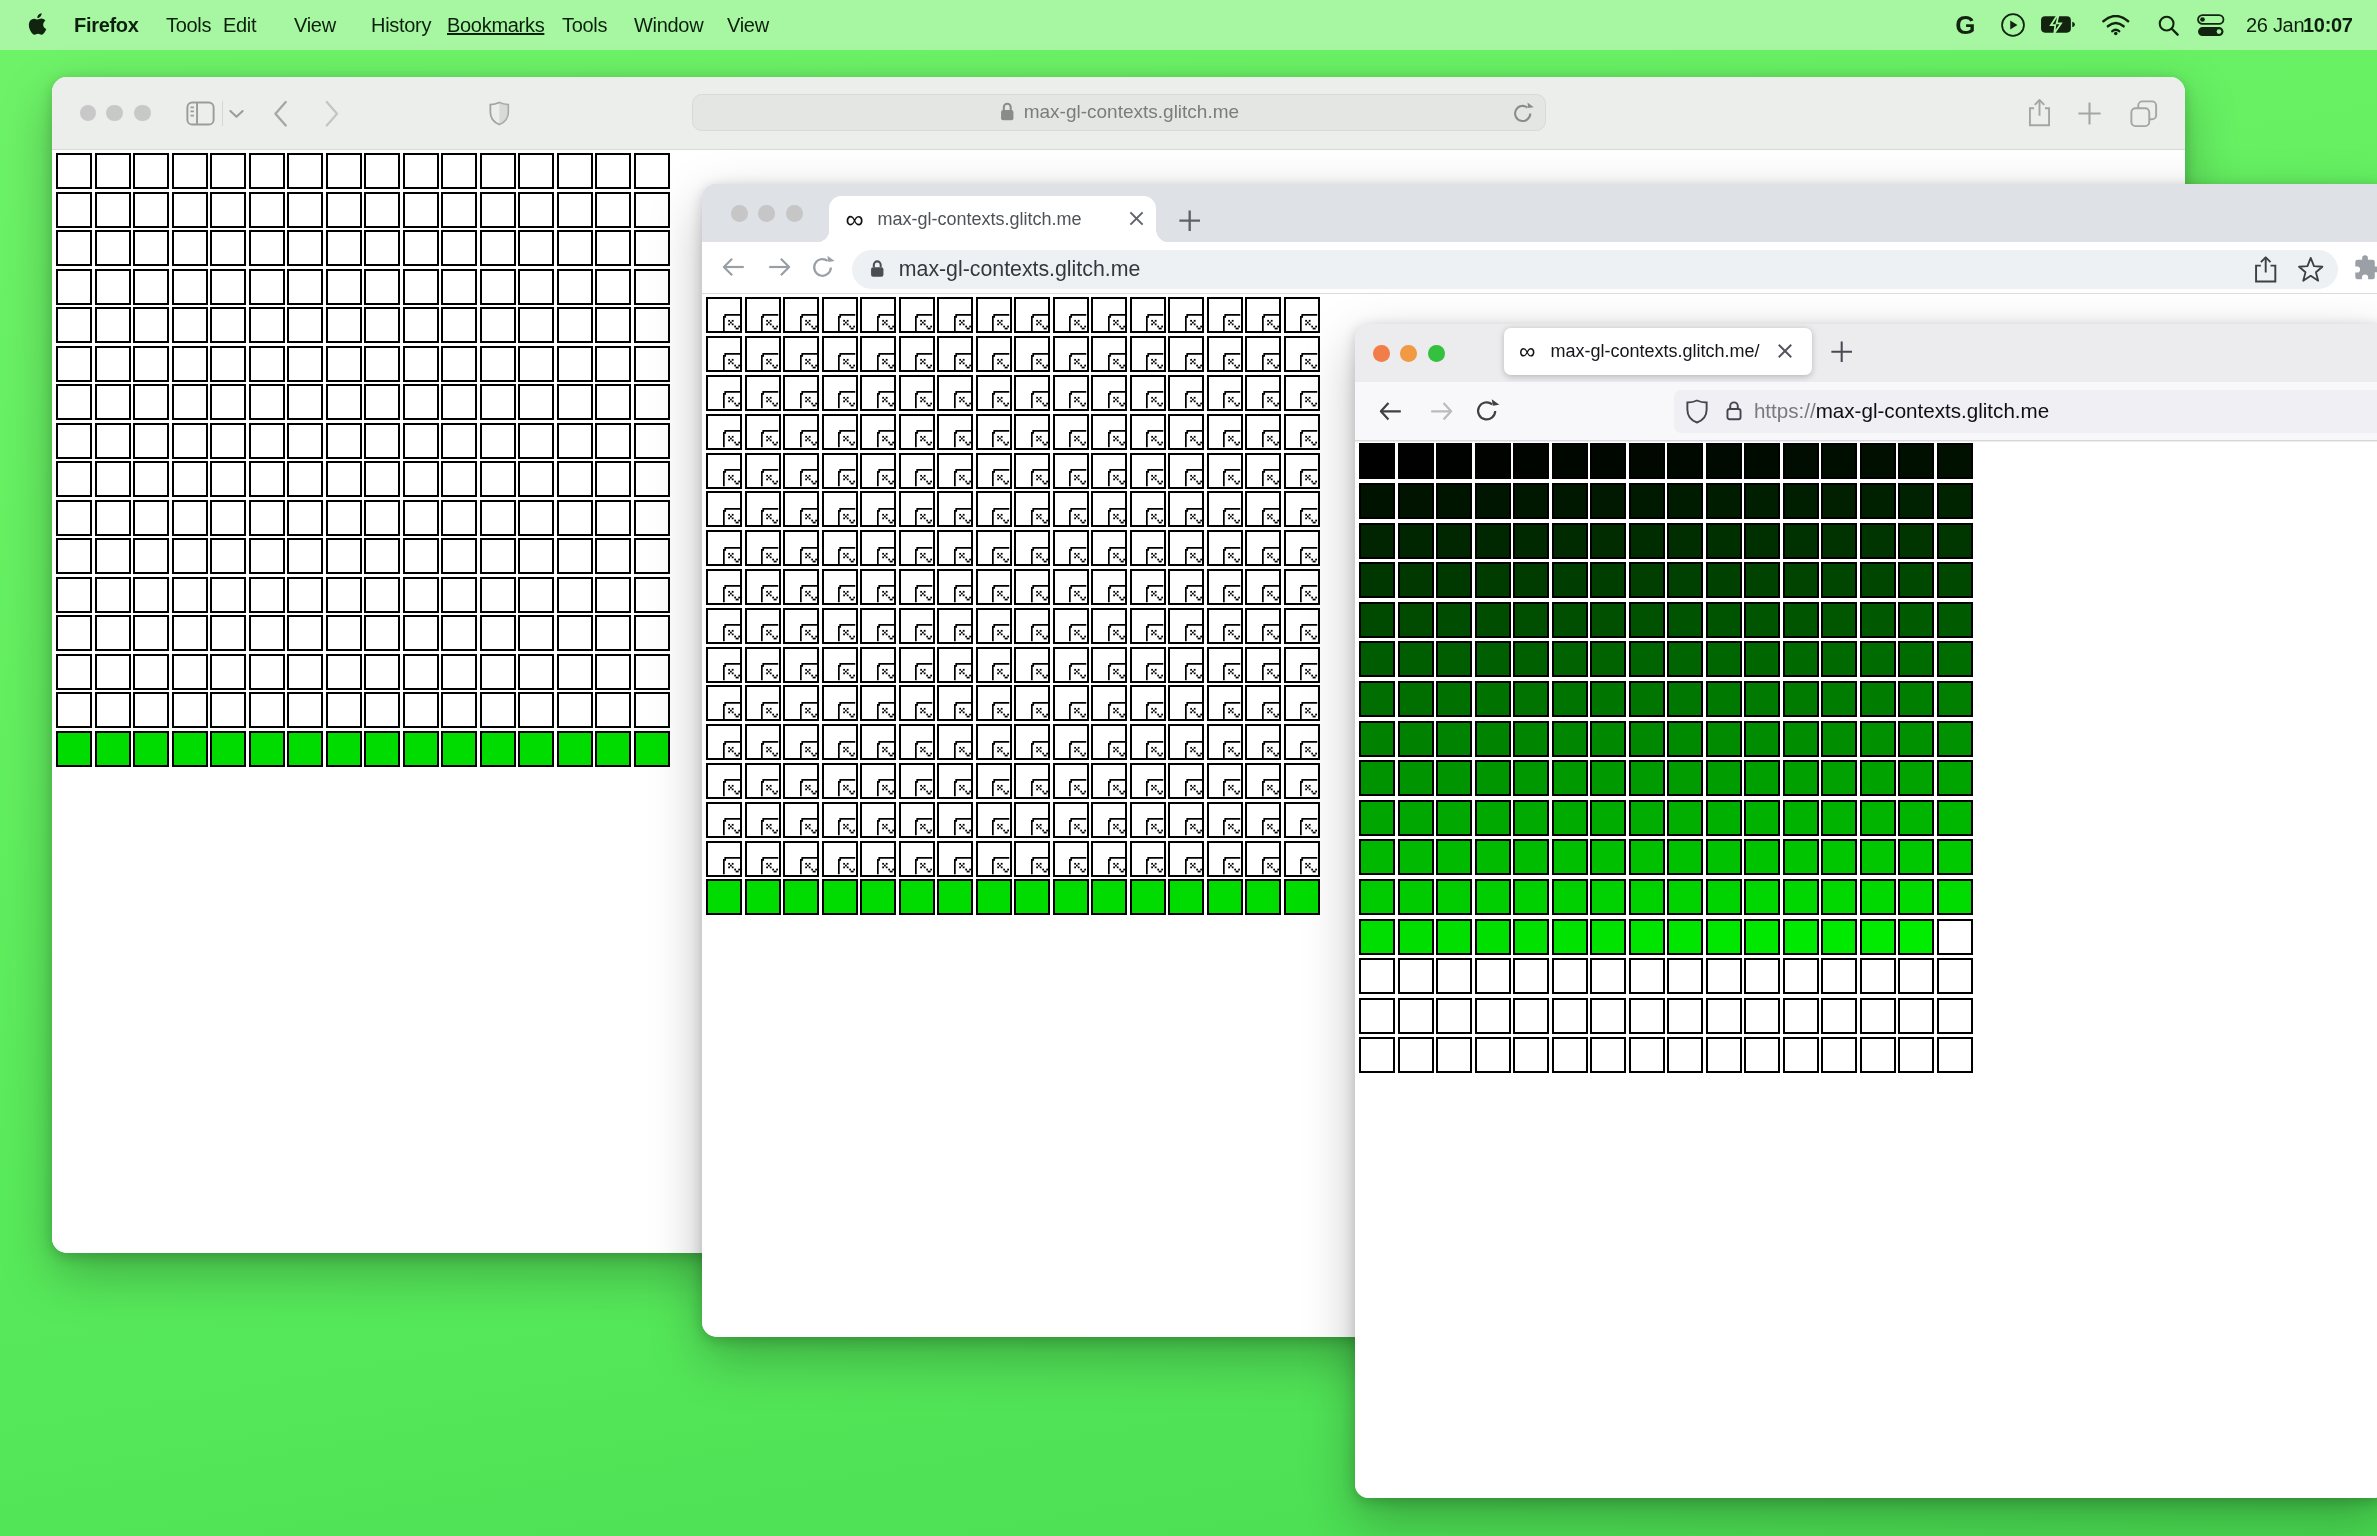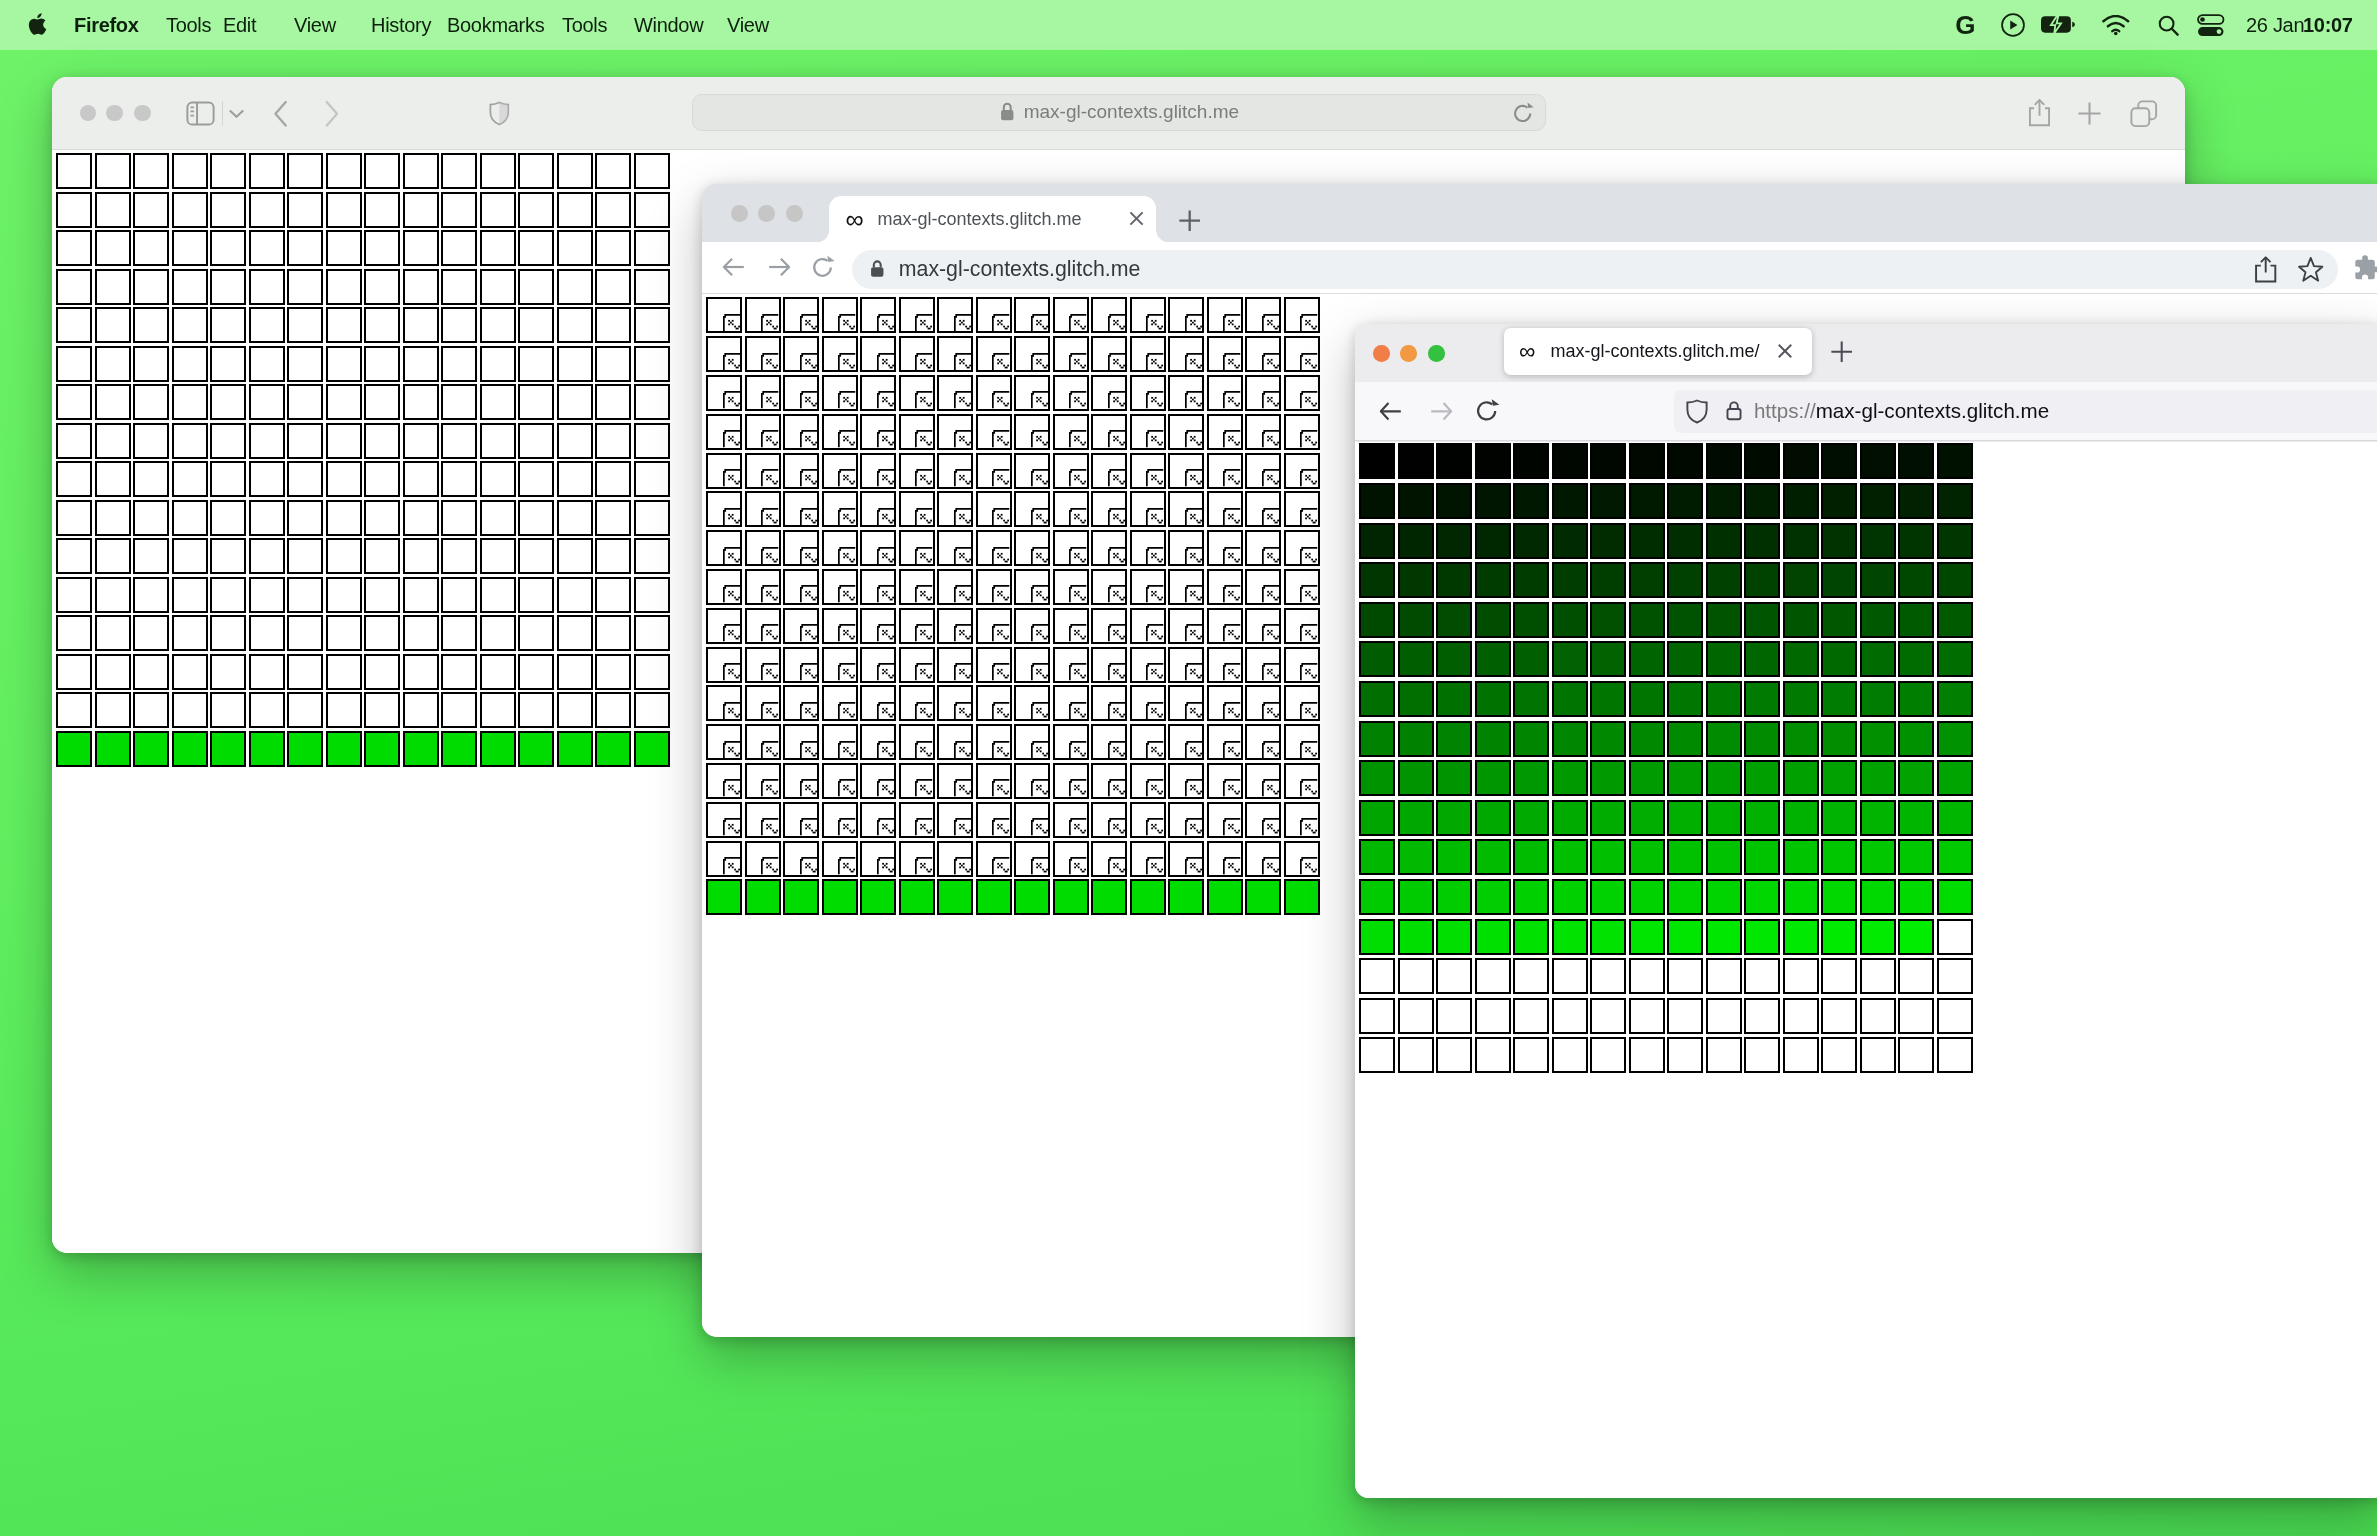--- a/index.html
+++ b/index.html
@@ -117,21 +117,21 @@
       <circle cx="8" cy="8" r="3.4" fill="#12240f"></circle>
       <rect x="1.5" y="19" width="37" height="13" rx="6.5" fill="#12240f"></rect>
       <circle cx="32" cy="25.5" r="3.4" fill="#a7f7a2"></circle>
     </svg>
     <span class="mitem clock date" style="left:2246px">26 Jan</span>
     <span class="mitem clock time" style="left:2303px; font-weight:600">10:07</span>
   <span class="mitem" style="left: 166px;">Tools</span>
       <span class="mitem" style="left: 223px;">Edit</span>
       <span class="mitem" style="left: 294px;">View</span>
       <span class="mitem" style="left: 371px;">History</span>
-      <span class="mitem" style="left: 447px;">Bookmarks</span>
+      <span class="mitem" style="left: 447px; text-decoration: underline;">Bookmarks</span>
       <span class="mitem" style="left: 562px;">Tools</span>
       <span class="mitem" style="left: 634px;">Window</span>
       <span class="mitem" style="left: 727px;">View</span>
     </div>
 
   <div class="window" id="win-safari">
     <div id="safari-toolbar">
       <div class="tl" style="left:27.5px"></div>
       <div class="tl" style="left:54px"></div>
       <div class="tl" style="left:82px"></div>

